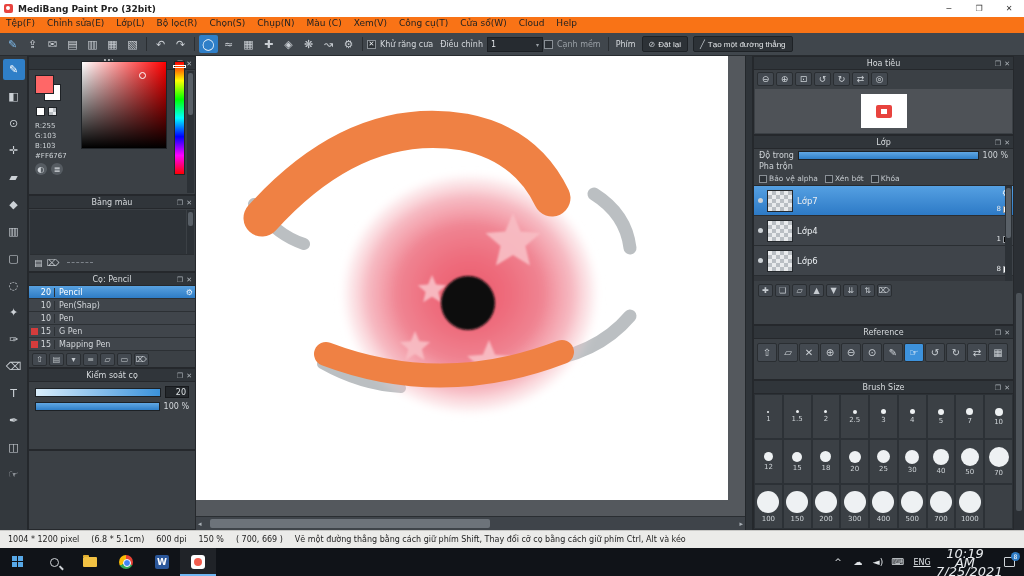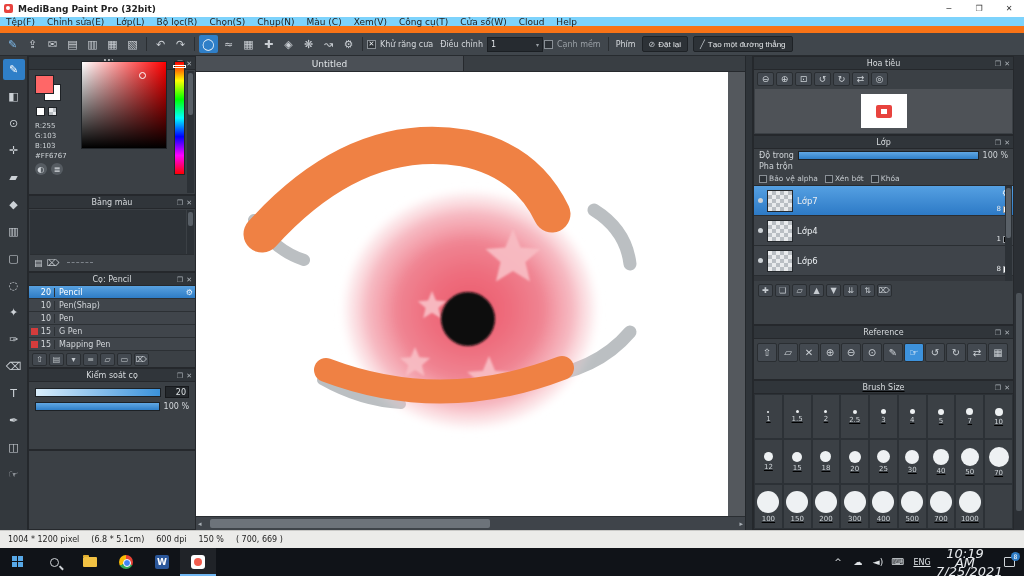--- a/index.html
+++ b/index.html
@@ -7,21 +7,21 @@
   body { font-family:"DejaVu Sans","Liberation Sans",sans-serif; background:#3c4147; }
   .screen { position:relative; width:1024px; height:576px; overflow:hidden; }
 
   
   .titlebar { height:17px; background:#fff; display:flex; align-items:center; padding-left:4px; }
   .appicon { width:9px; height:9px; background:#e8433e; border-radius:2px; position:relative; }
   .appicon::after { content:""; position:absolute; left:2px; top:2px; width:4px; height:4px; background:#fff; border-radius:50%; }
   .apptitle { font-size:9px; color:#222; margin-left:5px;font-weight:bold; }
   .wctl { margin-left:auto; display:flex; height:100%; }
   .wbtn { width:30px; display:flex; align-items:center; justify-content:center; font-size:8px; color:#333; }
-  .menubar { height:16px; background:#7dd3fc; border-bottom:7px solid #f97316; display:flex; align-items:center; }
+  .menubar { height:16px; background:#f97316; border-bottom:5px solid #f97316; display:flex; align-items:center; }
   .mitem { padding:0 6px; font-size:9px; color:#222; }
 
   
   .toolbar { height:23px; background:#40464c; border-bottom:1px solid #272b2f; display:flex; align-items:center; padding:0 3px; gap:1px; }
   .tbtn { width:19px; height:18px; display:flex; align-items:center; justify-content:center; font-size:11px; color:#c9ced3; border-radius:2px; }
   .tbtn.art { color:#7cb8e8; }
   .tbtn.sel { background:#2f7fc8; color:#fff; }
   .tsep { width:1px; height:14px; background:#2a2e32; margin:0 3px; }
   .tlabel { font-size:8px; color:#d5d9dd; margin:0 3px; white-space:nowrap; }
   .tlabel.dim { color:#9aa0a6; }
@@ -132,21 +132,21 @@
   .bsq { width:7px; height:7px; border:1px solid #969ba0; }
   .lfoot { display:flex; align-items:center; gap:2px; padding:3px 4px; }
 
   
   .p-ref { height:55px; }
   .ricons { display:flex; gap:1px; padding:4px 3px; }
   .ric { width:20px; height:19px; display:flex; align-items:center; justify-content:center; font-size:10px; color:#ccd1d6; background:#434950; border:1px solid #2a2e32; border-radius:2px; }
   .ric.sel { background:#3d92dc; color:#fff; }
 
   
-  .p-size { height:150px;text-decoration:underline; }
+  .p-size { height:150px; }
   .szgrid { display:grid; grid-template-columns:repeat(9,1fr); grid-auto-rows:45px; }
   .szcell { border:1px solid #2c3136; background:#3b4045; display:flex; flex-direction:column; align-items:center; justify-content:center; gap:2px; }
   .szdot { border-radius:50%; background:#eef1f3; }
   .szlabel { font-size:7px; color:#ced3d7; height:8px; line-height:8px; }
 
   .checker { background-color:#e9ebed;
     background-image:linear-gradient(45deg,#b9bec3 25%,transparent 25%,transparent 75%,#b9bec3 75%),
                      linear-gradient(45deg,#b9bec3 25%,transparent 25%,transparent 75%,#b9bec3 75%);
     background-position:0 0,4px 4px; background-size:8px 8px; }
 
@@ -389,25 +389,20 @@
               <span class="fillblue"></span>
             </span>
           <span class="vtext">100 %</span>
         </div>
       </div>
 
       <div class="lfiller"></div>
     </div>
 
     <div class="canvas-col">
-      <div class="tabbar">
-        <div class="tab">
-          <span>Untitled</span>
-        </div>
-      </div>
       <div class="canvas-view">
         <div class="white-canvas">
           <svg viewBox="0 0 532 444">
             <defs>
               <radialGradient id="iris" cx="50%" cy="50%" r="50%">
                 <stop offset="0%" stop-color="#eb5a6c"></stop>
                 <stop offset="30%" stop-color="#ee6d7d"></stop>
                 <stop offset="55%" stop-color="#f08492"></stop>
                 <stop offset="78%" stop-color="#f4a4af" stop-opacity="0.75"></stop>
                 <stop offset="92%" stop-color="#f8c6cc" stop-opacity="0.35"></stop>
@@ -699,20 +694,21 @@
       </div>
     </div>
   </div>
 
   <div class="statusbar">
     <span>1004 * 1200 pixel</span>
     <span>(6.8 * 5.1cm)</span>
     <span>600 dpi</span>
     <span>150 %</span>
     <span>( 700, 669 )</span>
+    <span>Vẽ một đường thẳng bằng cách giữ phím Shift, Thay đổi cỡ cọ bằng cách giữ phím Ctrl, Alt và kéo</span>
   </div>
 
   <div class="taskbar">
     <span class="tbi">
         <span class="winlogo">
           <span></span>
           <span></span>
           <span></span>
           <span></span>
         </span>

